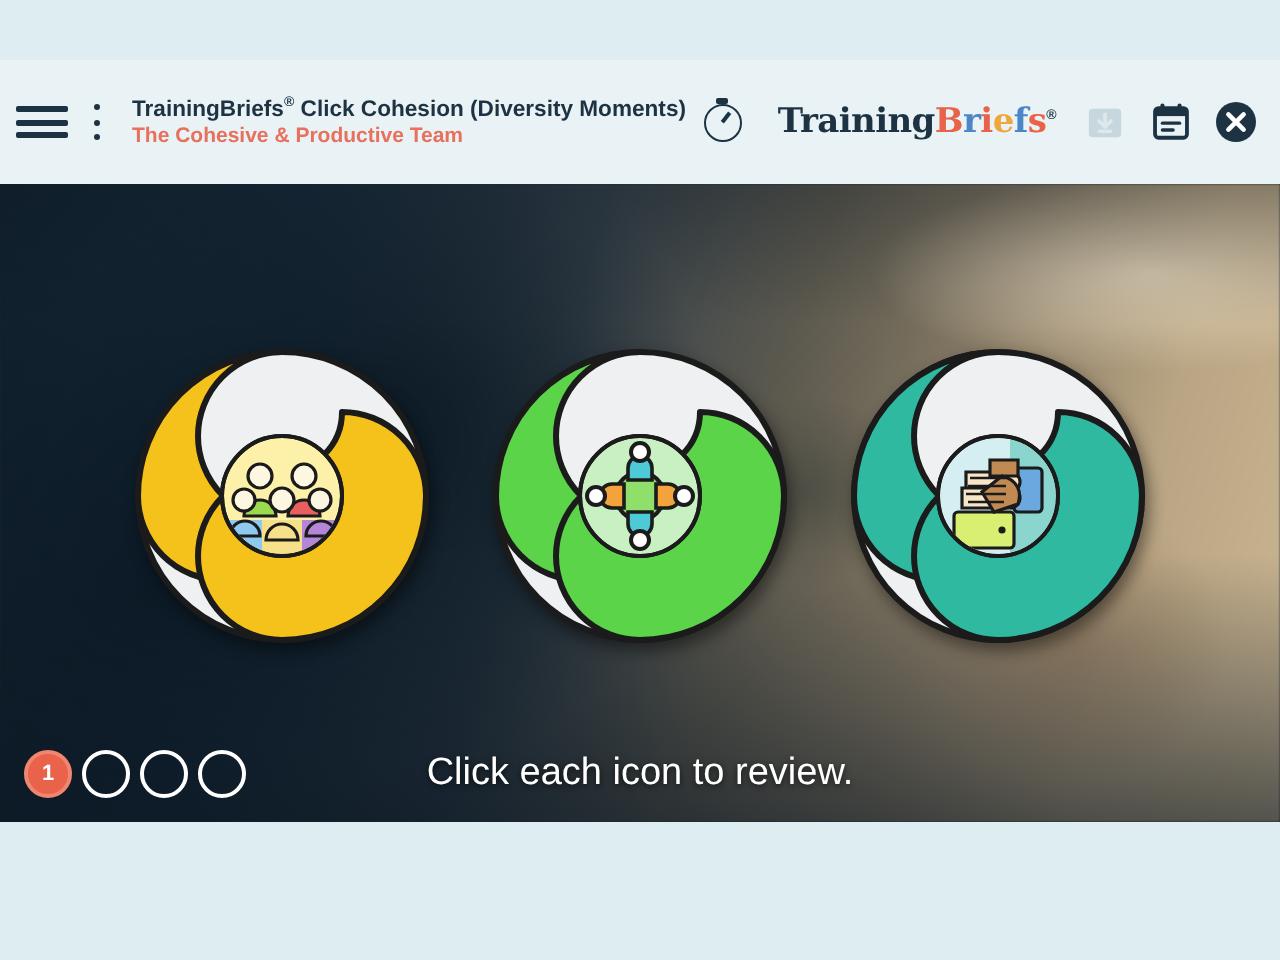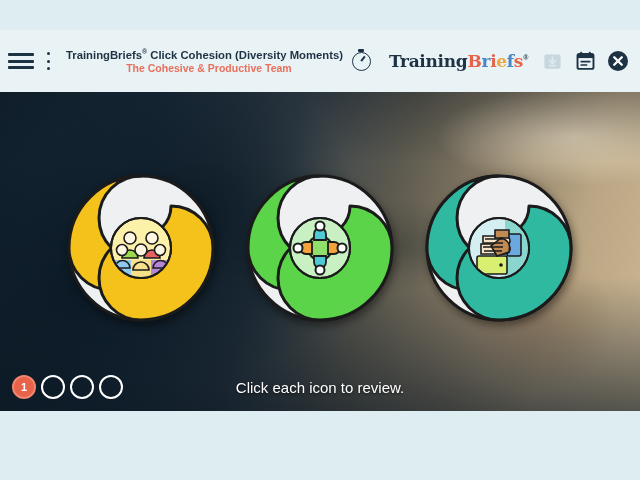--- a/index.html
+++ b/index.html
@@ -89,21 +89,20 @@
   .title-main sup {
     font-size: 7px;
     vertical-align: super;
   }
   .title-sub {
     font-size: 10.5px;
     font-weight: bold;
     color: #e8705c;
     white-space: nowrap;
     margin-top: 1px;
-    text-align: center;
   }
 
   .topbar-right {
     display: flex;
     align-items: center;
     gap: 9px;
     flex: none;
   }
 
   
@@ -259,21 +258,21 @@
     background: transparent;
   }
   .dot.active {
     background: #e8634a;
     border-color: #f0866f;
   }
   .hint {
     position: absolute;
     left: 0; right: 0;
     text-align: center;
-    font-size: 15px;
+    font-size: 19px;
     color: #ffffff;
     text-shadow: 0 1px 3px rgba(0,0,0,0.65);
     pointer-events: none;
   }
 </style>
 </head>
 <body>
 
 <div class="player">
 

